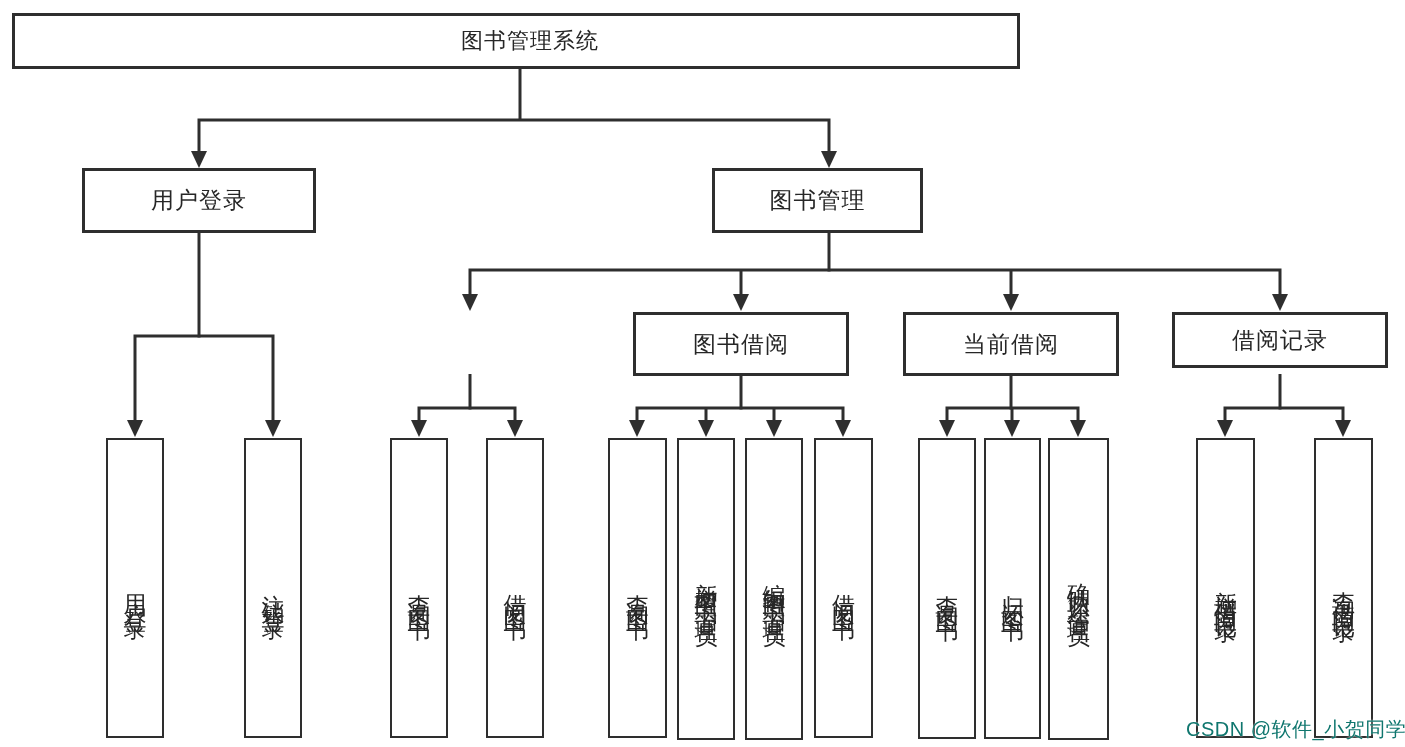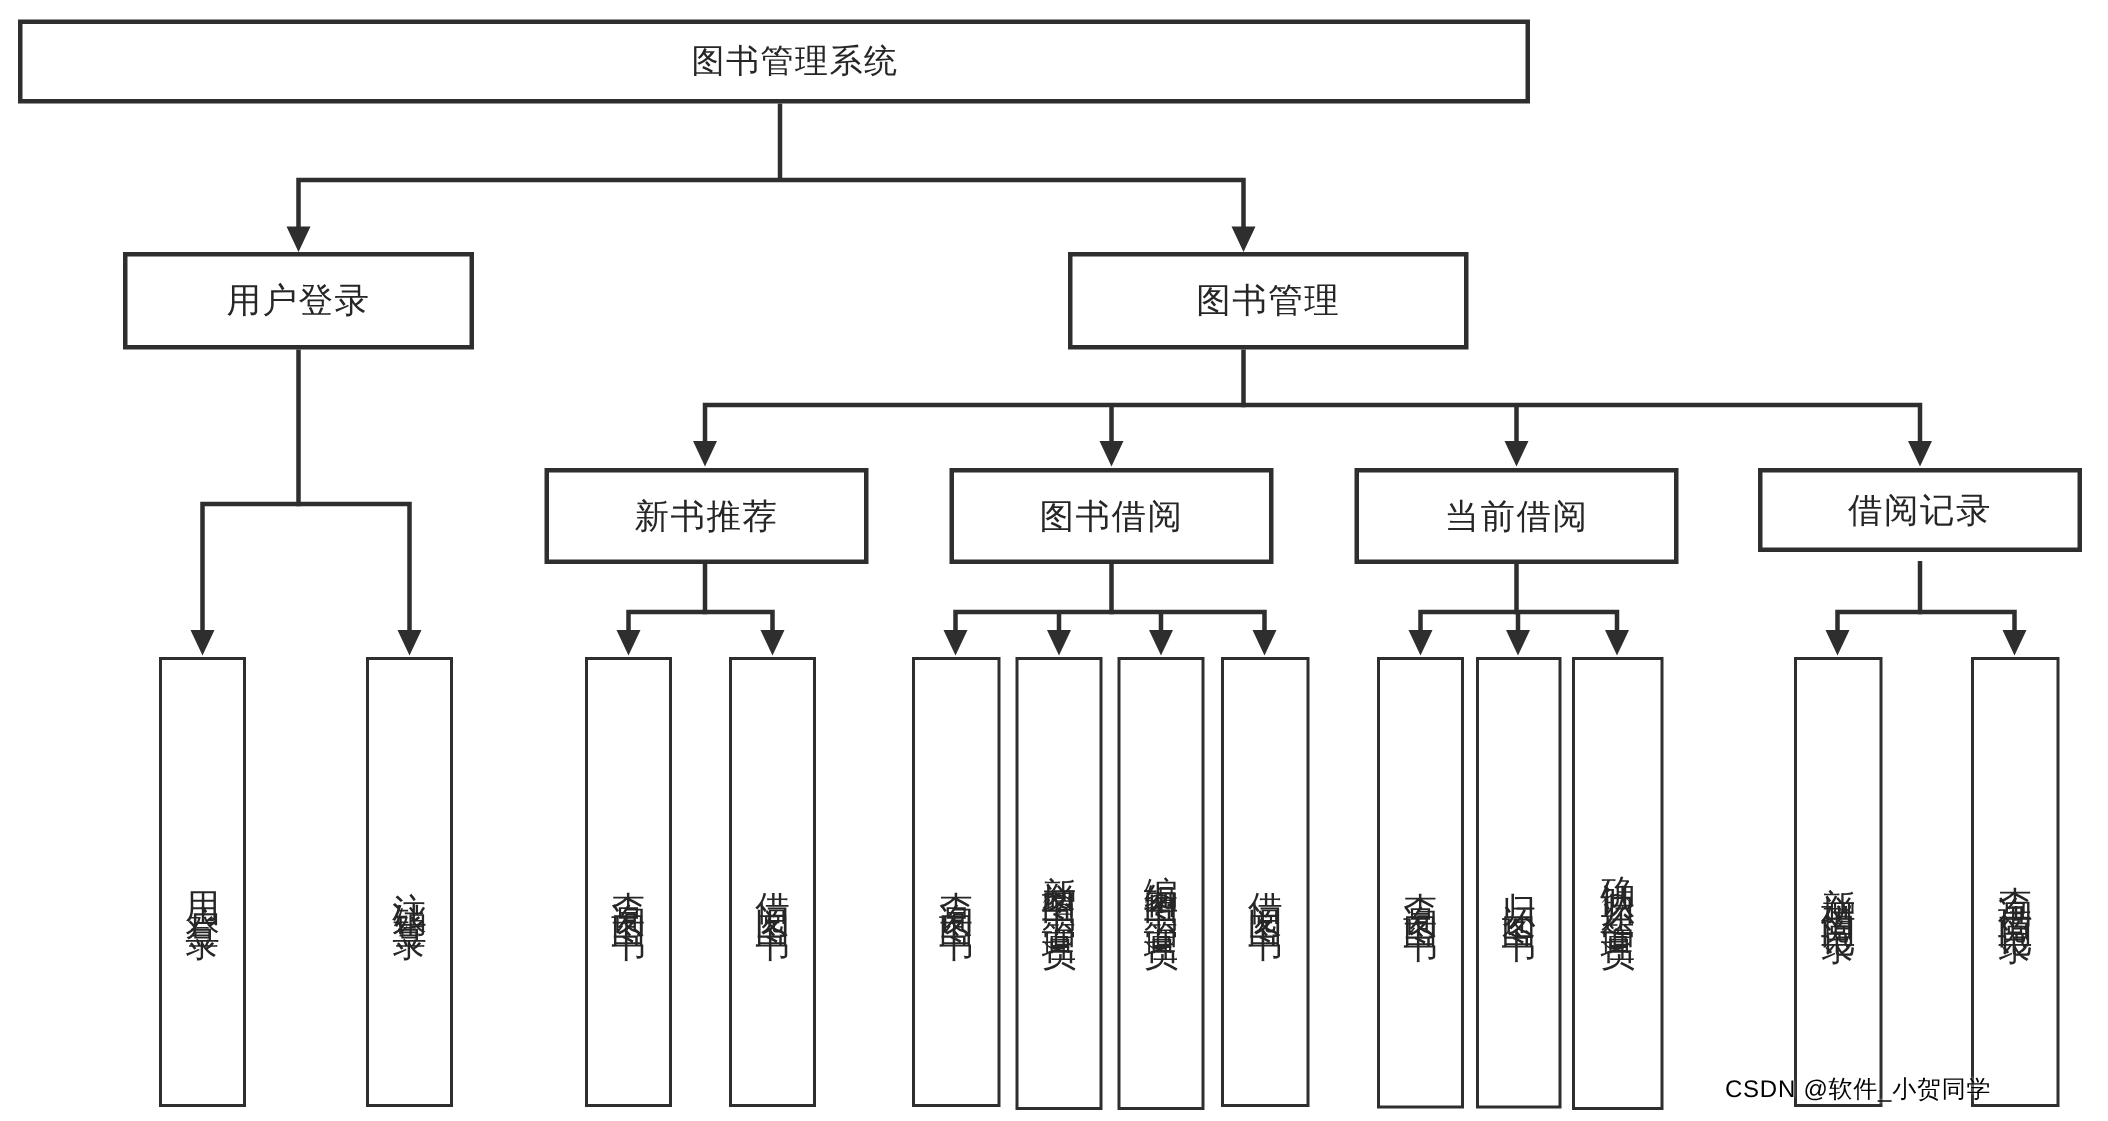--- a/index.html
+++ b/index.html
@@ -16,22 +16,22 @@
   .hbox{font-size:23px;letter-spacing:1px;}
   .root{font-size:22px;}
   .vbox{border-width:2.5px;}
   .vbox .vtext{
     writing-mode:vertical-rl;text-orientation:mixed;
     font-size:23px;line-height:1;letter-spacing:8px;
     margin-bottom:-8px;white-space:nowrap;
   }
   .vbox.tight .vtext{letter-spacing:6px;margin-bottom:-6px;}
   .watermark{
-    position:absolute;z-index:3;left:1150px;top:716px;
-    font-size:16px;color:#000000;letter-spacing:0.5px;white-space:nowrap;
+    position:absolute;z-index:3;left:1186px;top:716px;
+    font-size:20px;color:#0f766e;letter-spacing:0.5px;white-space:nowrap;
     text-shadow:0 0 2px #ffffff;
   }
 </style>
 </head>
 <body>
 
 <div class="canvas">
 
   <svg class="connectors" width="1405" height="747" viewBox="0 0 1405 747" fill="none" stroke="#2e2e2e" stroke-width="3">
 
@@ -79,27 +79,24 @@
     <polygon fill="#2e2e2e" stroke="none" points="1335,420 1351,420 1343,437"></polygon>
   </svg>
 
   <div class="box hbox root" style="left:12px;top:13px;width:1008px;height:56px;padding-left:28px;">
     <span>图书管理系统</span>
   </div>
 
   <div class="box hbox" style="left:82px;top:168px;width:234px;height:65px;">
     <span>用户登录</span>
   </div>
-  <div class="box hbox" style="left:712px;top:168px;width:267px;height:65px;font-family:Liberation Mono, monospace;">
+  <div class="box hbox" style="left:712px;top:168px;width:211px;height:65px;font-family:Liberation Mono, monospace;">
     <span>图书管理</span>
   </div>
 
-  <div class="box hbox" style="left:363px;top:312px;width:216px;height:64px;">
-    <span>新书推荐</span>
-  </div>
   <div class="box hbox" style="left:903px;top:312px;width:216px;height:64px;">
     <span>当前借阅</span>
   </div>
   <div class="box hbox" style="left:633px;top:312px;width:216px;height:64px;">
     <span>图书借阅</span>
   </div>
   <div class="box hbox" style="left:1172px;top:312px;width:216px;height:56px;">
     <span>借阅记录</span>
   </div>
 

